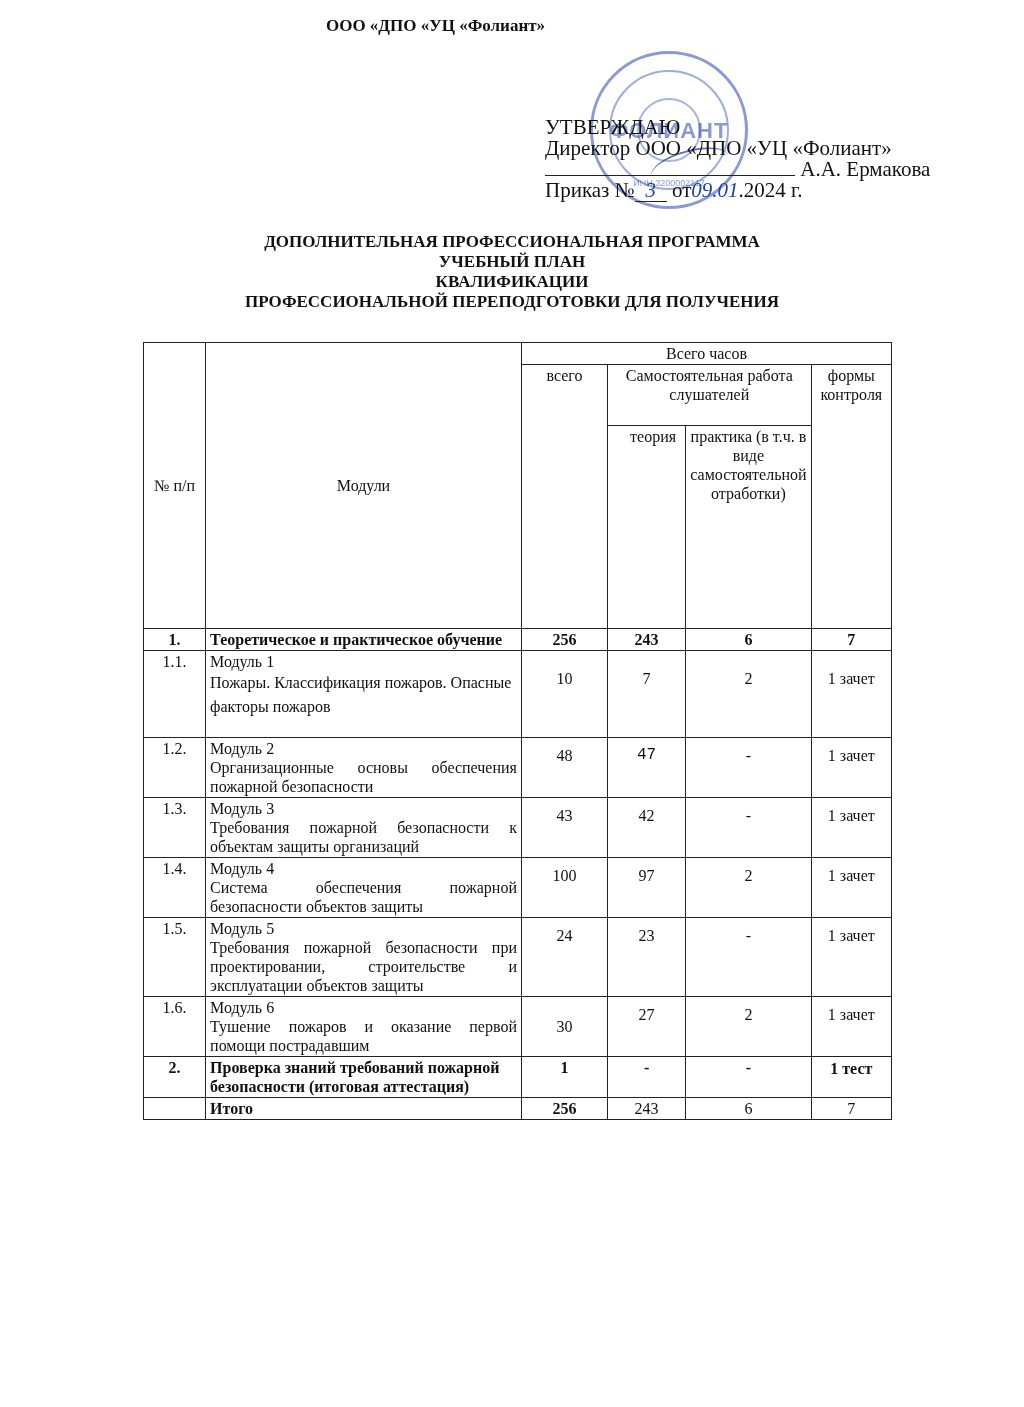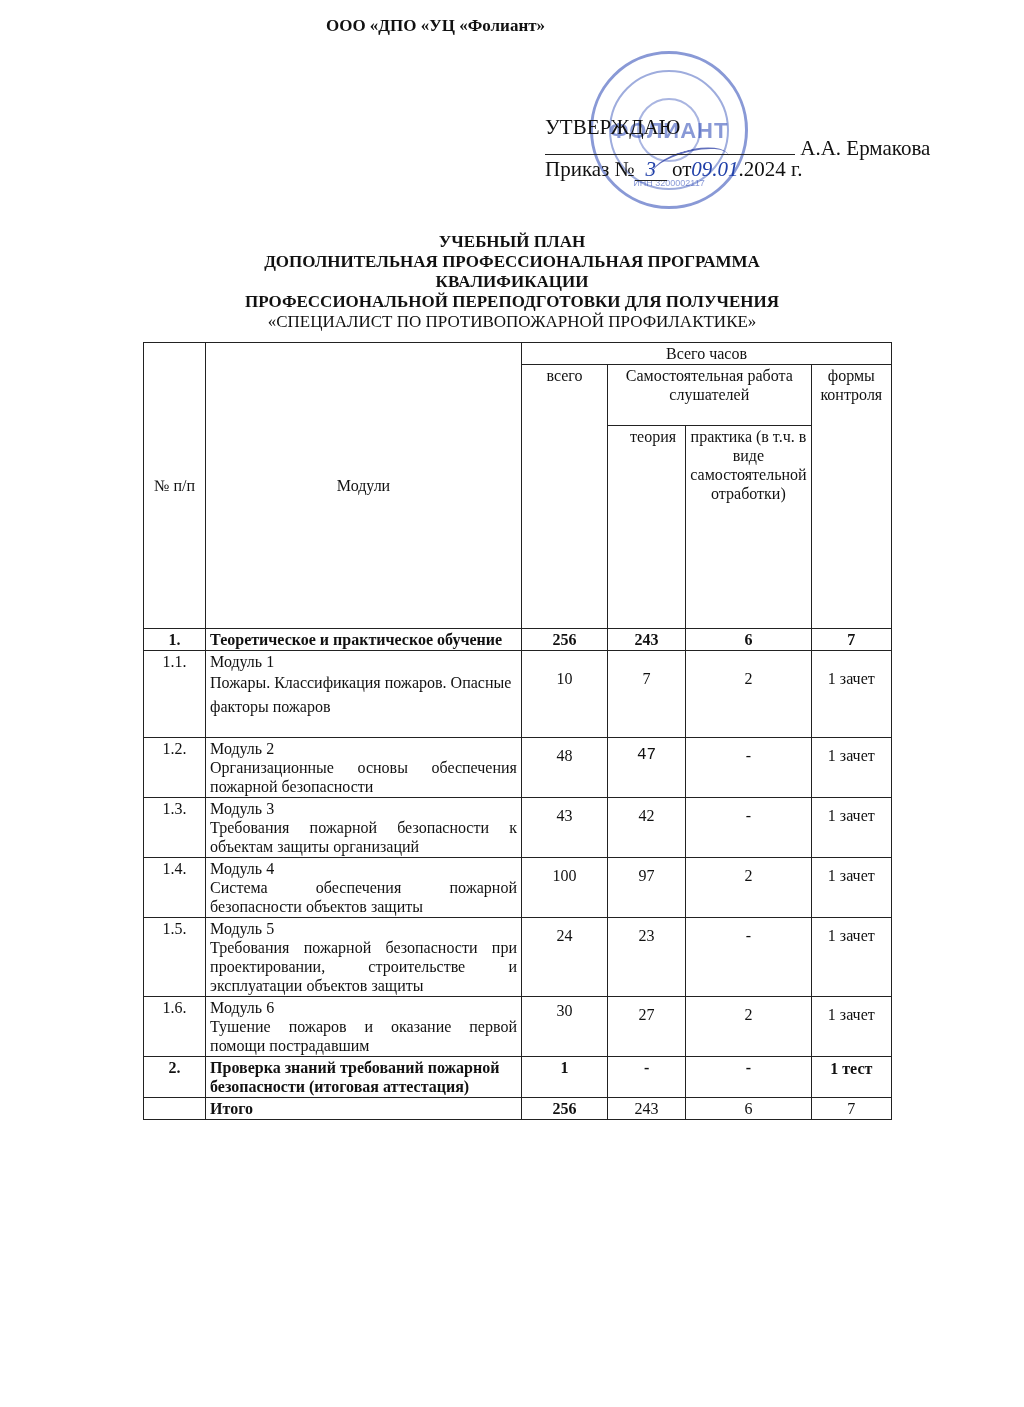--- a/index.html
+++ b/index.html
@@ -66,36 +66,36 @@
 <div class="org">ООО «ДПО «УЦ «Фолиант»</div>
 
 <div class="stamp">
   <div class="stamp-text">ФОЛИАНТ</div>
   <div class="stamp-inn">ИНН 3200002117</div>
 </div>
 <div class="signature"></div>
 
 <div class="approve">
   <div>УТВЕРЖДАЮ</div>
+  <div>Директор ООО «ДПО «УЦ «Фолиант»</div>
   <div>
     <span class="line" style="width:250px;"></span>
     <span>А.А. Ермакова</span>
   </div>
   <div>
     <span>Приказ №</span><span class="line" style="width:32px;text-align:center;"><span class="hand">3</span></span>
     <span>от</span><span class="hand">09.01</span><span>.2024 г.</span>
   </div>
 </div>
 
 <div class="title">
+  <div class="b">ДОПОЛНИТЕЛЬНАЯ ПРОФЕССИОНАЛЬНАЯ ПРОГРАММА</div>
   <div class="b">УЧЕБНЫЙ ПЛАН</div>
-  <div class="b">ДОПОЛНИТЕЛЬНАЯ ПРОФЕССИОНАЛЬНАЯ ПРОГРАММА</div>
   <div class="b">КВАЛИФИКАЦИИ</div>
   <div class="b">ПРОФЕССИОНАЛЬНОЙ ПЕРЕПОДГОТОВКИ ДЛЯ ПОЛУЧЕНИЯ</div>
-  <div>«СПЕЦИАЛИСТ ПО ПРОТИВОПОЖАРНОЙ ПРОФИЛАКТИКЕ»</div>
 </div>
 
 <table class="plan">
   <colgroup>
     <col style="width:67px">
     <col style="width:347px">
     <col style="width:93px">
     <col style="width:80px">
     <col style="width:80px">
     <col style="width:82px">
@@ -178,21 +178,21 @@
     <td class="num" style="padding-top:8px;">23</td>
     <td class="num" style="padding-top:8px;">-</td>
     <td class="num" style="padding-top:8px;">1 зачет</td>
   </tr>
   <tr>
     <td class="c">1.6.</td>
     <td>
           <div>Модуль 6</div>
           <div class="just">Тушение пожаров и оказание первой помощи пострадавшим</div>
         </td>
-    <td class="num" style="padding-top:4px;">30</td>
+    <td class="num" style="padding-top:20px;">30</td>
     <td class="num" style="padding-top:8px;">27</td>
     <td class="num" style="padding-top:8px;">2</td>
     <td class="num" style="padding-top:8px;">1 зачет</td>
   </tr>
   <tr>
     <td class="c bold">2.</td>
     <td class="bold">Проверка знаний требований пожарной безопасности (итоговая аттестация)</td>
     <td class="num bold">1</td>
     <td class="num bold">-</td>
     <td class="num bold">-</td>

